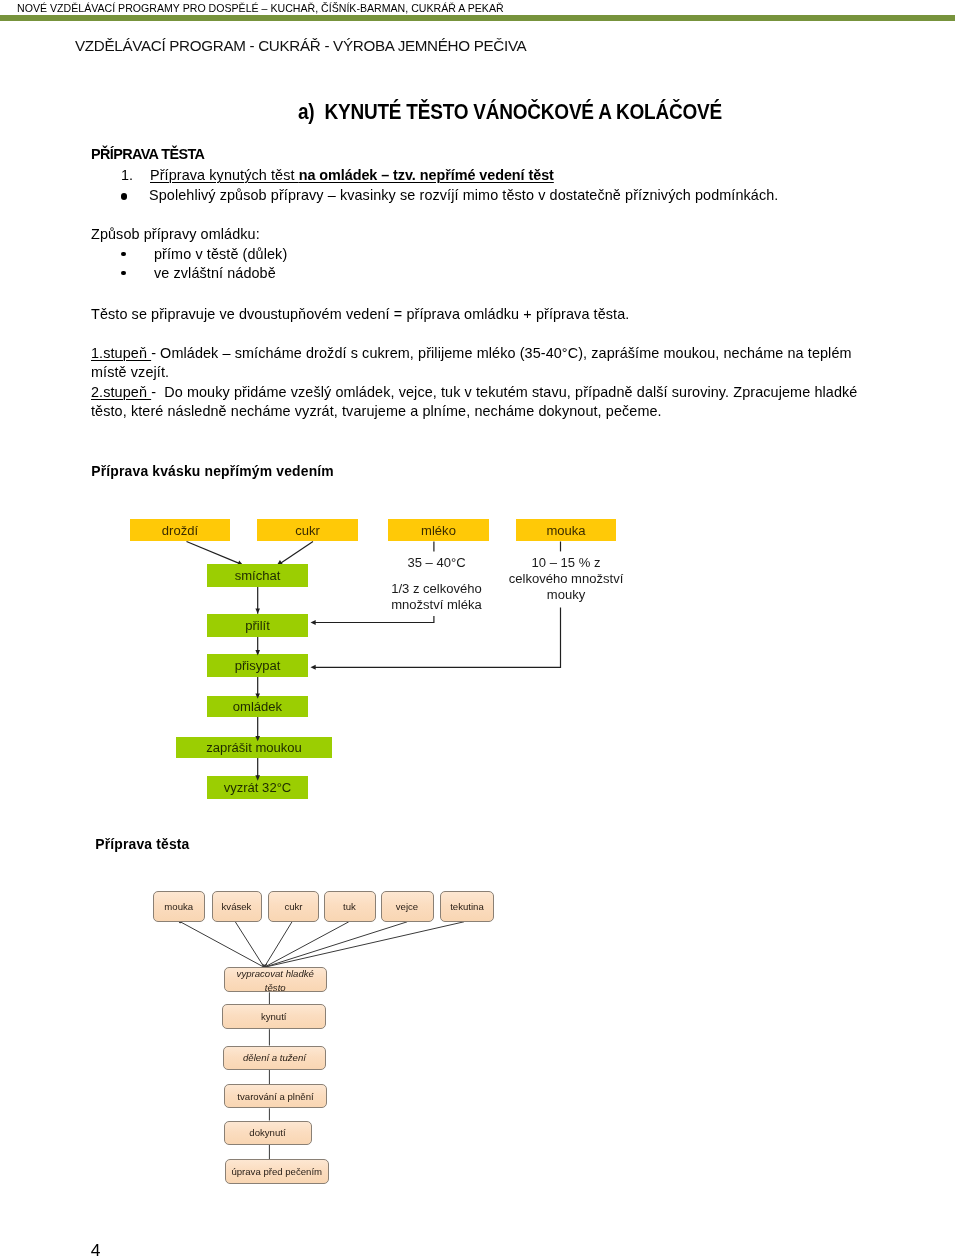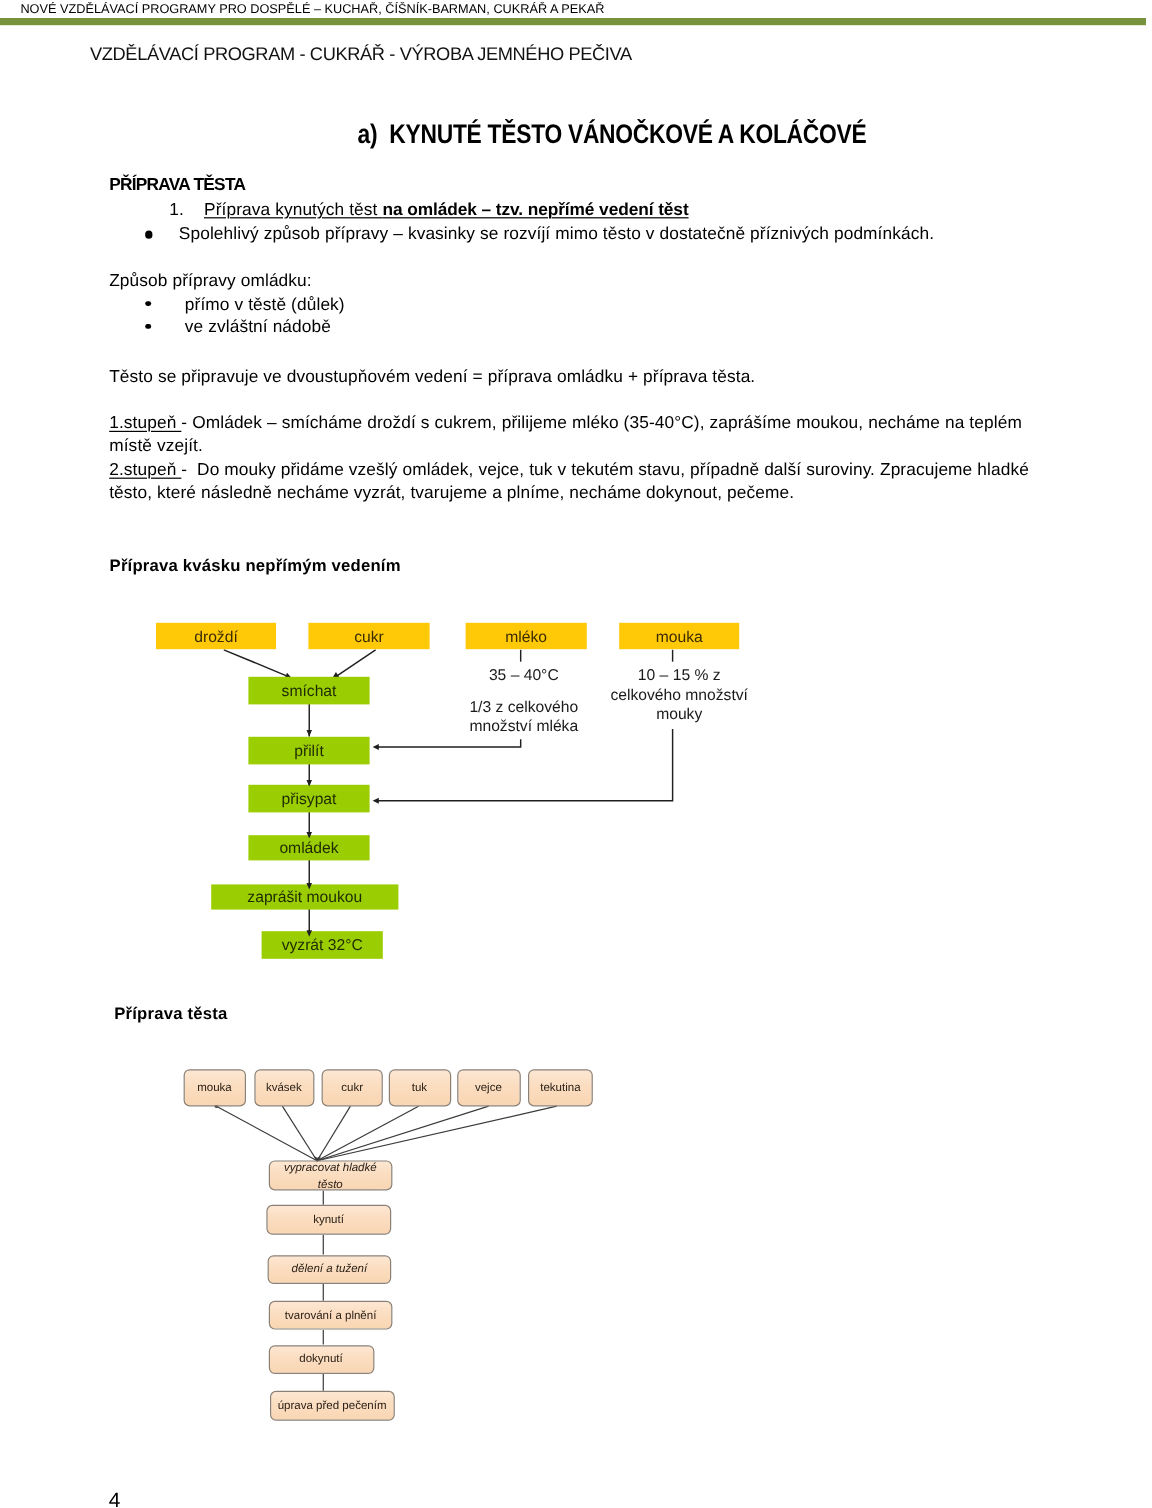--- a/index.html
+++ b/index.html
@@ -16,21 +16,21 @@
   .sec-title{position:absolute;left:297.8px;top:99px;font-size:22.3px;font-weight:bold;white-space:nowrap;
              letter-spacing:-0.012em;transform:scaleX(0.853);transform-origin:0 0;}
   .sec-title .marker{display:inline-block;width:31px;}
 
   
   .body-txt{position:absolute;font-size:14.4px;line-height:19.5px;color:#000;letter-spacing:0.007em;}
   .b{font-weight:bold;letter-spacing:-0.004em;}
   .u{text-decoration:underline;text-underline-offset:1.5px;text-decoration-thickness:1px;}
 
   .heading1{left:91px;top:145.4px;font-weight:bold;white-space:nowrap;letter-spacing:-0.042em;}
-  .num-item{left:121px;top:165.9px;white-space:nowrap;margin-left:20px;}
+  .num-item{left:121px;top:165.9px;white-space:nowrap;}
   .num-item .num{display:inline-block;width:29px;}
   .bul-item{left:121px;top:185.9px;white-space:nowrap;}
   .bul-item .bg{display:inline-block;width:28px;font-size:0;position:relative;}
   .bul-item .bg::before{content:"";position:absolute;left:-0.3px;top:2.2px;width:6.6px;height:6.6px;
         background:#000;border-radius:50%;}
   .para-method{left:91px;top:224.9px;white-space:nowrap;}
   .sub-bul{left:121px;white-space:nowrap;}
   .sub-bul .sbg{display:inline-block;width:33px;font-size:0;position:relative;}
   .sub-bul .sbg::before{content:"";position:absolute;left:0.2px;top:1.7px;width:4.4px;height:4.4px;
         background:#000;border-radius:50%;}
@@ -144,21 +144,21 @@
       </div>
     <div class="nodeG" style="left:207px;top:654px;width:101px;height:23px;">
         <span>přisypat</span>
       </div>
     <div class="nodeG" style="left:207px;top:696px;width:101px;height:21px;">
         <span>omládek</span>
       </div>
     <div class="nodeG" style="left:176px;top:737px;width:156px;height:21px;">
         <span>zaprášit moukou</span>
       </div>
-    <div class="nodeG" style="left:207px;top:775.7px;width:101px;height:23px;margin-left:11px;">
+    <div class="nodeG" style="left:207px;top:775.7px;width:101px;height:23px;">
         <span>vyzrát 32°C</span>
       </div>
 
     <svg width="960" height="1257" viewBox="0 0 960 1257">
       <g fill="#1f1f1f" stroke="none">
         <path d="M257.70 613.80 L255.40 608.40 L260.00 608.40 Z"></path>
         <path d="M257.70 655.50 L255.40 650.10 L260.00 650.10 Z"></path>
         <path d="M257.70 698.80 L255.40 693.40 L260.00 693.40 Z"></path>
         <path d="M257.70 741.30 L255.40 735.90 L260.00 735.90 Z"></path>
         <path d="M257.70 780.70 L255.40 775.30 L260.00 775.30 Z"></path>

